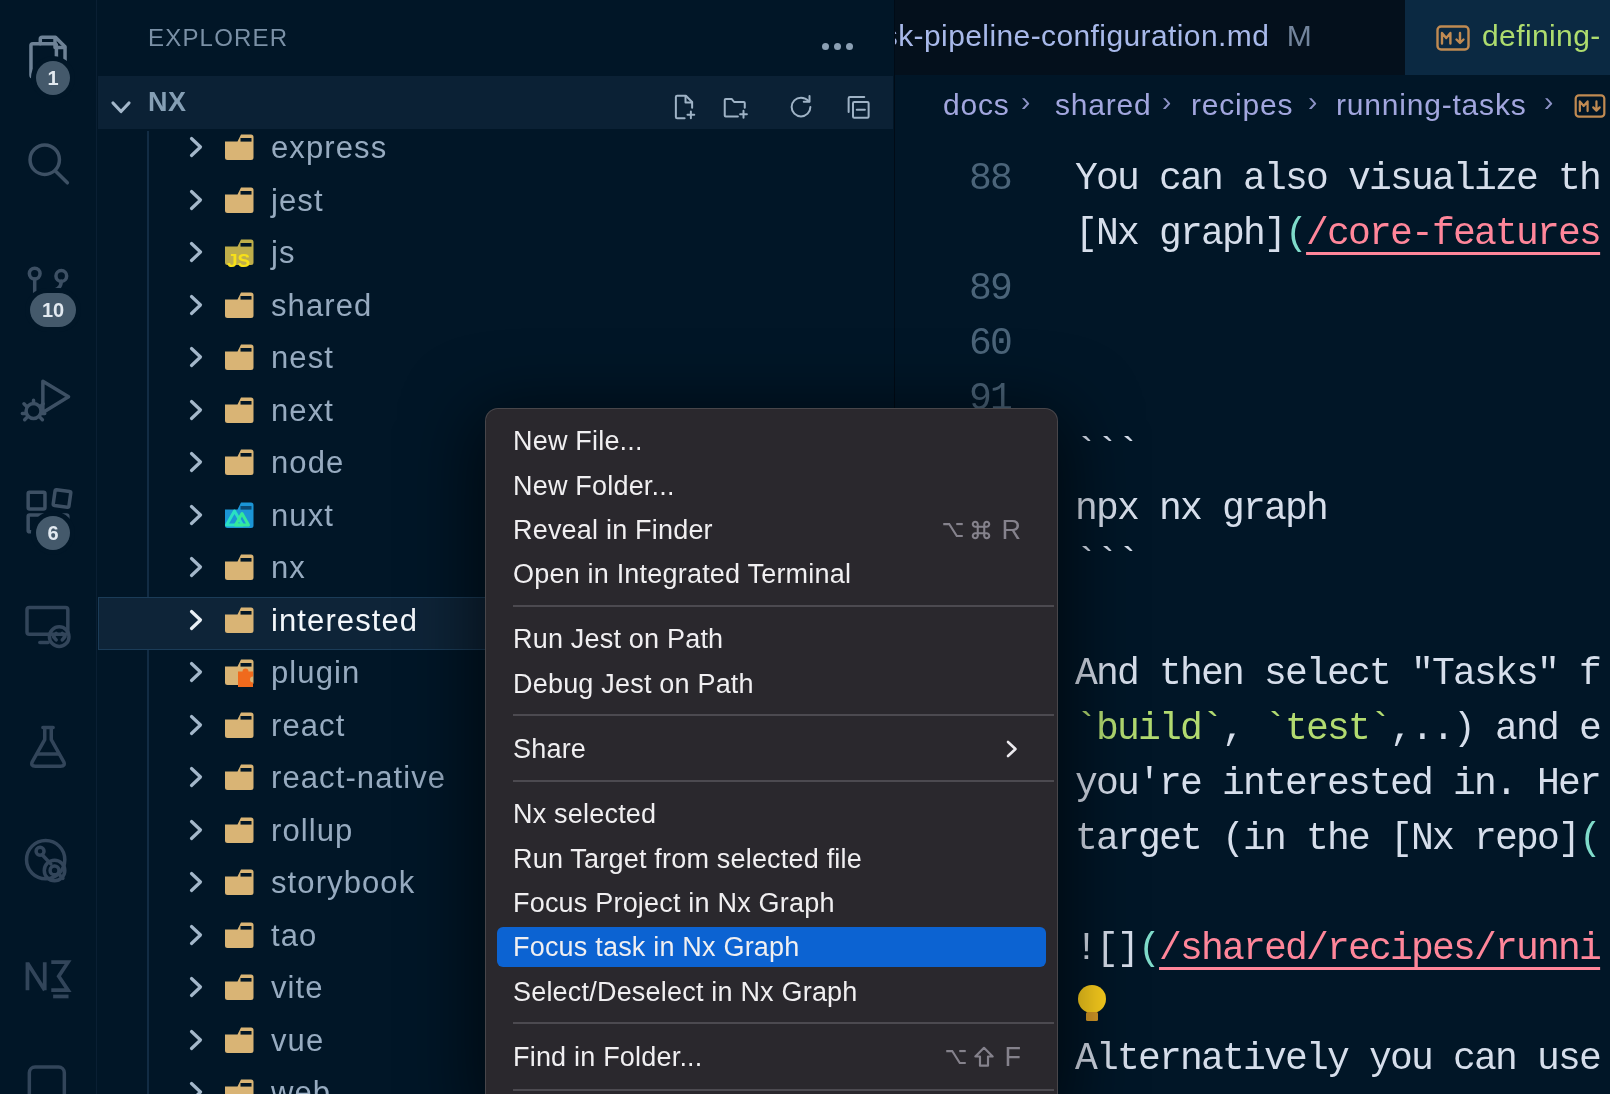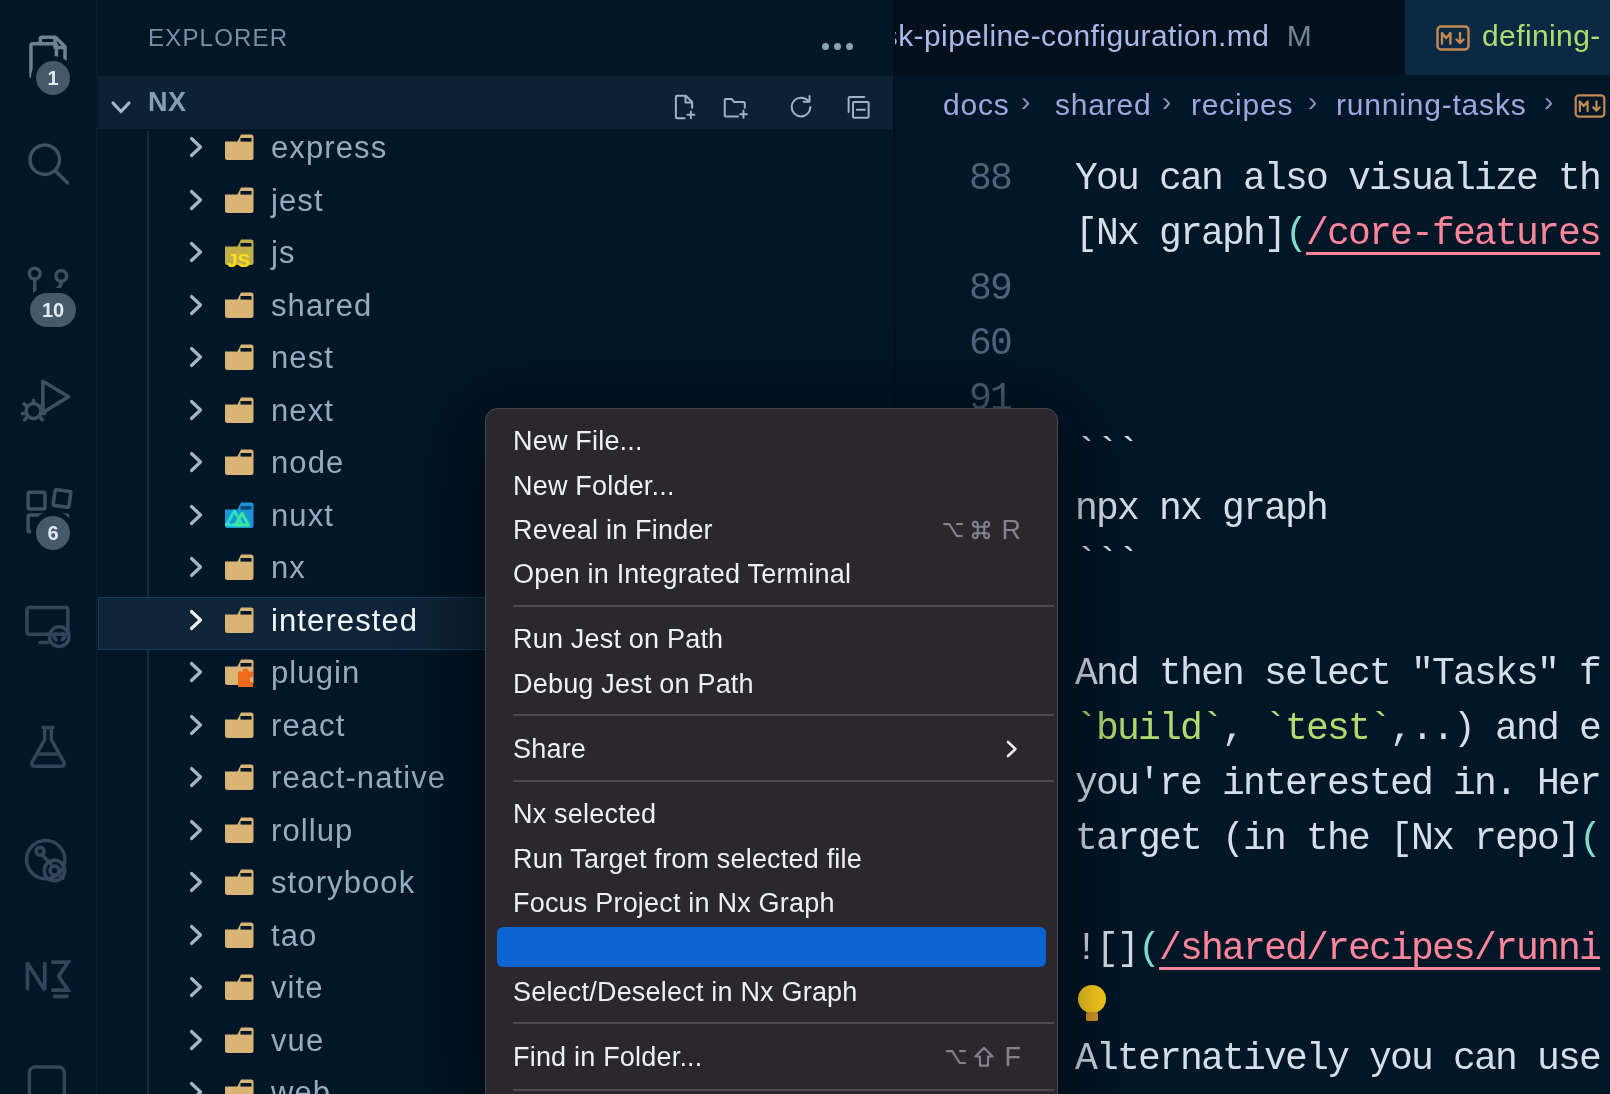--- a/index.html
+++ b/index.html
@@ -461,20 +461,21 @@
         <span class="mlabel">Nx selected</span>
       </div>
 <div class="mitem" style="top:428.7px">
         <span class="mlabel">Run Target from selected file</span>
       </div>
 <div class="mitem" style="top:472.7px">
         <span class="mlabel">Focus Project in Nx Graph</span>
       </div>
 <div class="mitem" style="top:516.7px">
         <div class="mhilite"></div>
+        <span class="mlabel">Focus task in Nx Graph</span>
       </div>
 <div class="mitem" style="top:561.7px">
         <span class="mlabel">Select/Deselect in Nx Graph</span>
       </div>
 <div class="msep" style="top:614.0px"></div>
 <div class="mitem" style="top:626.7px">
         <span class="mlabel">Find in Folder...</span>
         <span class="mshort">
           <svg width="26" height="26" viewBox="0 0 24 24" fill="none" stroke="#85828c" stroke-width="2">
             <path d="M3 6.5 h5.5 L15.5 17.5 H21"></path>

